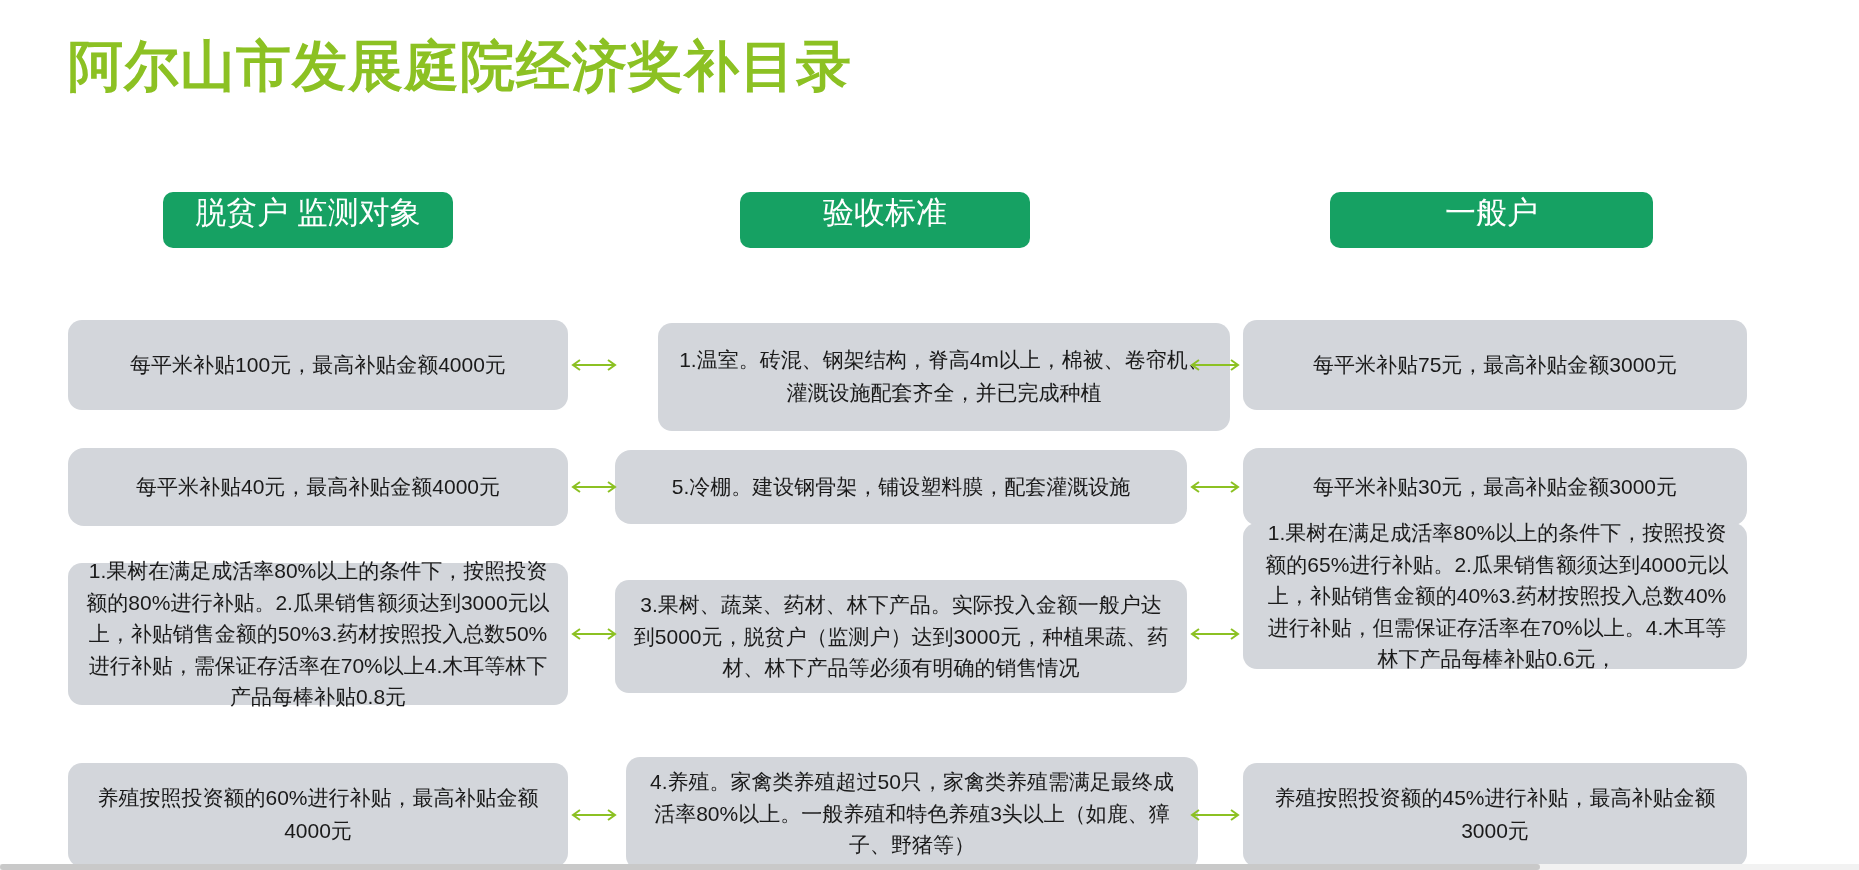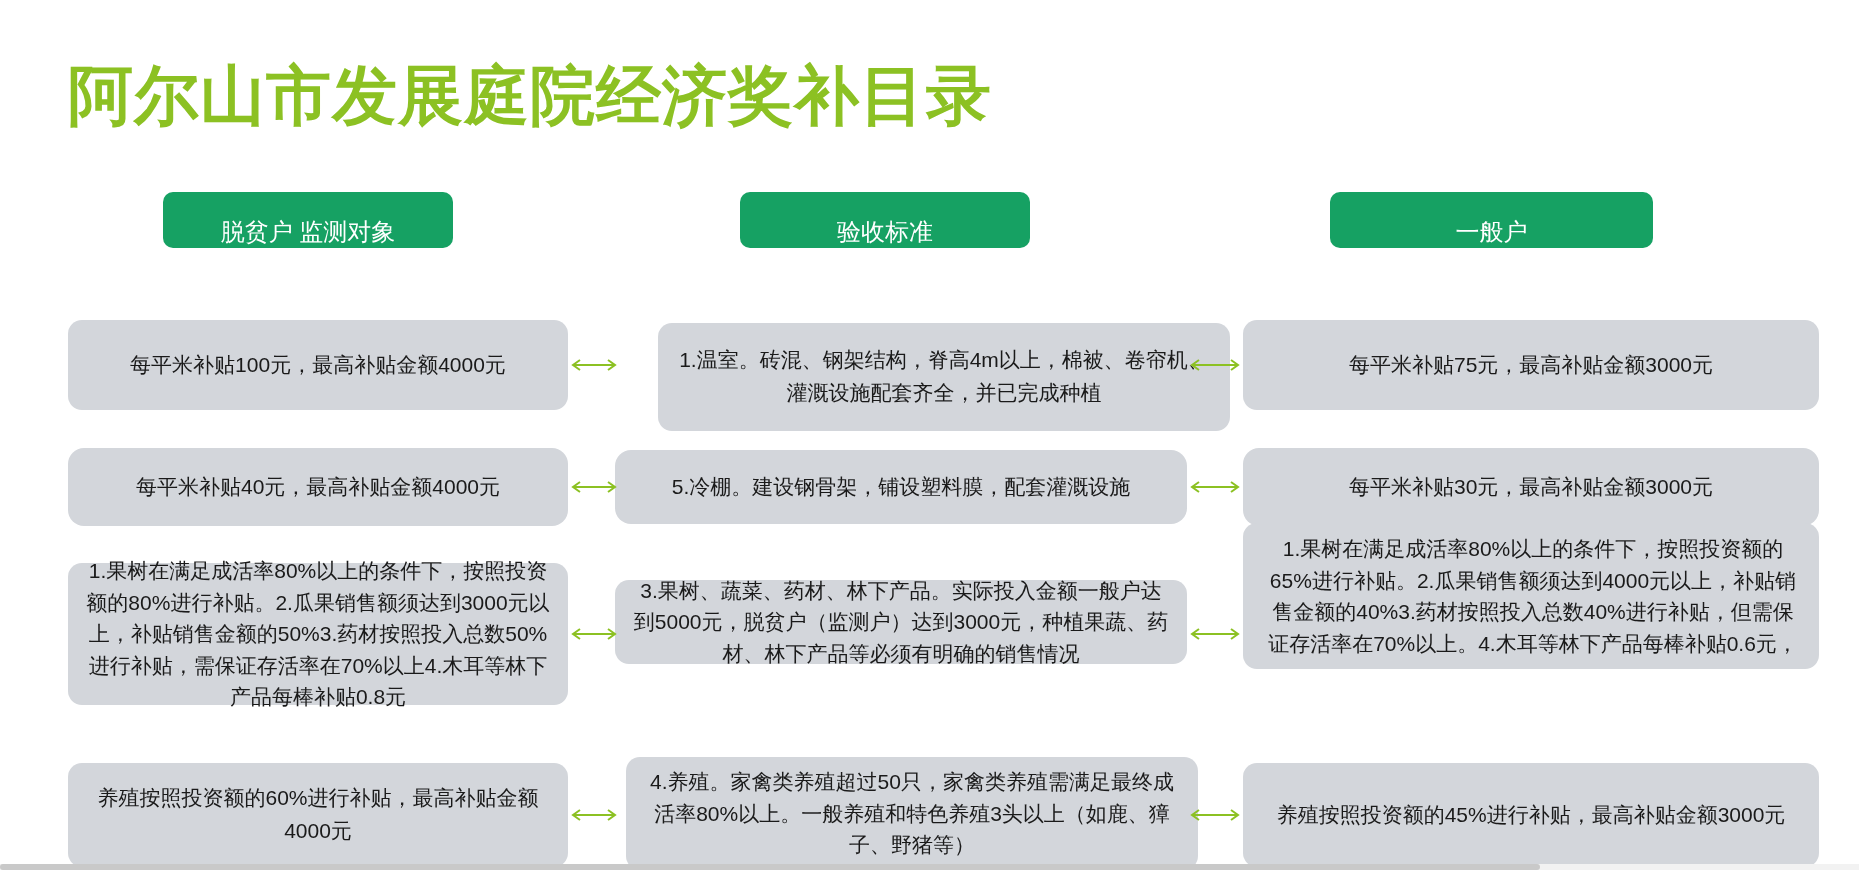--- a/index.html
+++ b/index.html
@@ -12,38 +12,38 @@
     height: 870px;
     font-family: "Liberation Sans", "DejaVu Sans", sans-serif;
     overflow: hidden;
     position: relative;
   }
 
   
   .title {
     position: absolute;
     left: 68px;
-    top: 52px;
-    font-size: 65px;
+    top: 30px;
+    font-size: 55px;
     font-weight: bold;
     color: #8CC123;
     letter-spacing: 1px;
     white-space: nowrap;
   }
 
   
   .pill {
     position: absolute;
     height: 56px;
     background: #16A163;
     border-radius: 10px;
     color: #ffffff;
-    font-size: 24px;
+    font-size: 31px;
     display: flex;
-    align-items: flex-end;
+    align-items: flex-start;
     justify-content: center;
     box-sizing: border-box;
     padding: 0 18px;
     white-space: nowrap;
   }
   .pill.c1 { left: 163px;  top: 192px; width: 290px; }
   .pill.c2 { left: 740px;  top: 192px; width: 290px; }
   .pill.c3 { left: 1330px; top: 192px; width: 323px; }
 
   
@@ -60,31 +60,31 @@
     align-items: center;
     justify-content: center;
     padding: 10px 16px;
   }
   .card.dense { font-size: 21px; line-height: 1.5; }
   .card .txt { width: 100%; }
 
   
   .col-left   { left: 68px;   width: 500px; }
   .col-mid    { left: 615px;  width: 572px; }
-  .col-right  { left: 1243px; width: 576px; }
+  .col-right  { left: 1243px; width: 504px; }
 
   
   .r1 { top: 320px; height: 90px; }
   .r2 { top: 448px; height: 78px; border-radius: 16px; }
   .r3 { top: 563px; height: 142px; }
   .r4 { top: 763px; height: 104px; }
 
   .r1.col-mid { top: 323px; height: 108px; margin-left: 43px; }
   .r2.col-mid { top: 450px; height: 74px; }
-  .r3.col-mid { top: 580px; height: 84px; }
+  .r3.col-mid { top: 580px; height: 113px; }
   .r4.col-mid { top: 757px; height: 113px; margin-left: 11px; }
 
   .r3.col-right { top: 523px; height: 146px; padding-left: 20px; }
 
   
   .arrow {
     position: absolute;
     height: 26px;
     display: flex;
     align-items: center;

